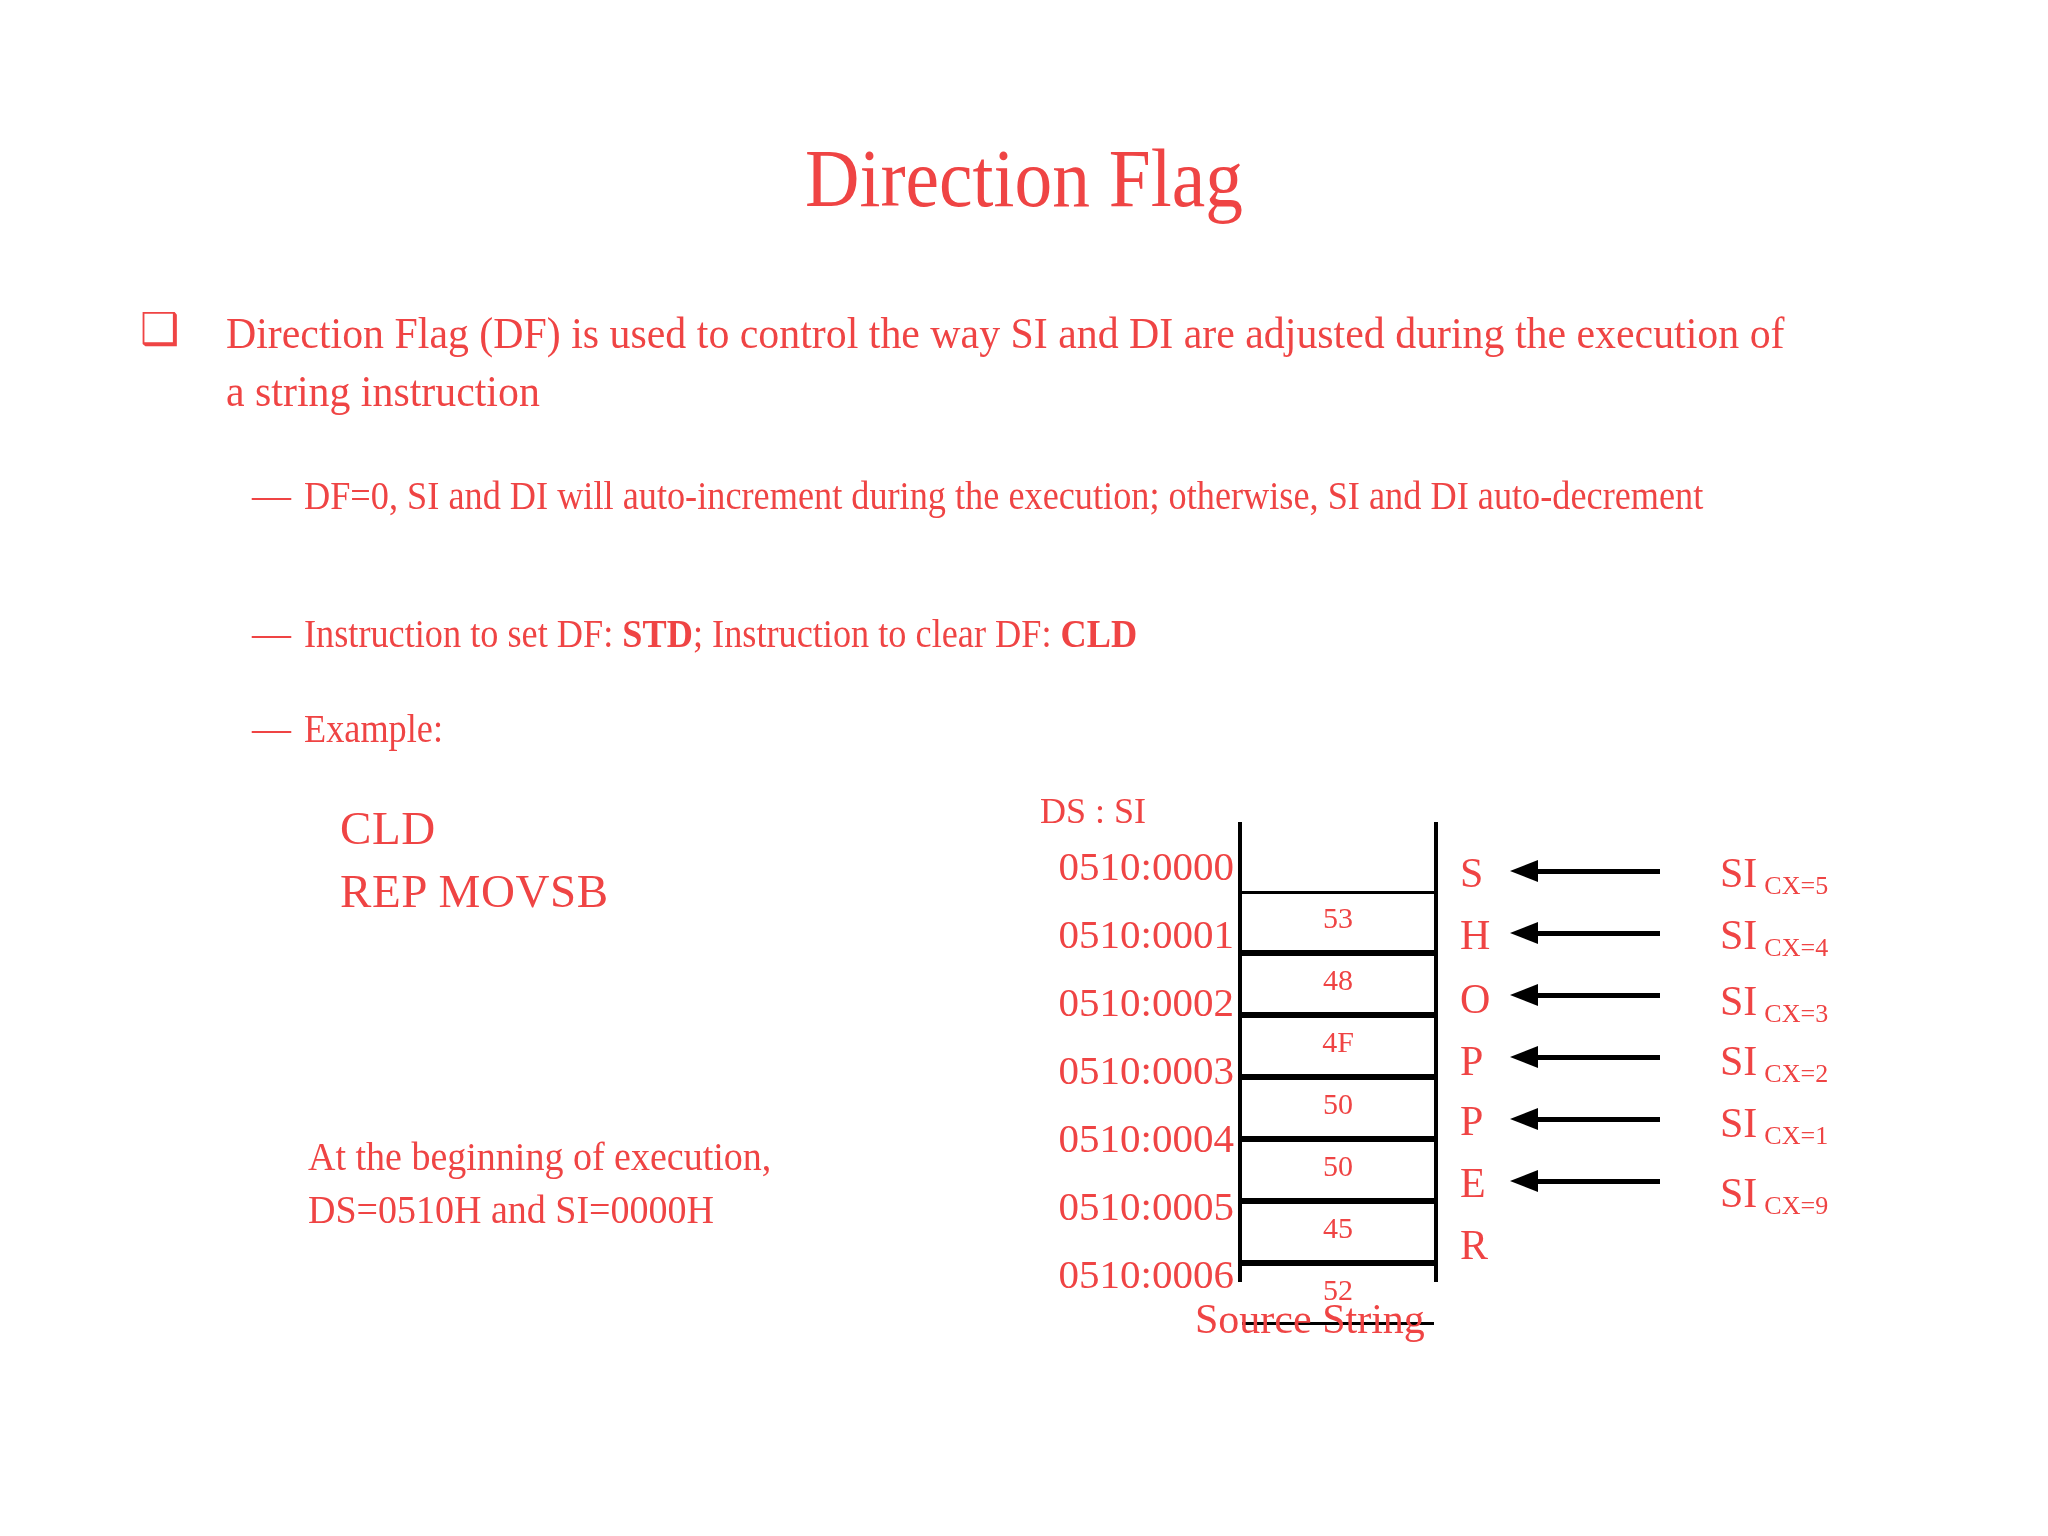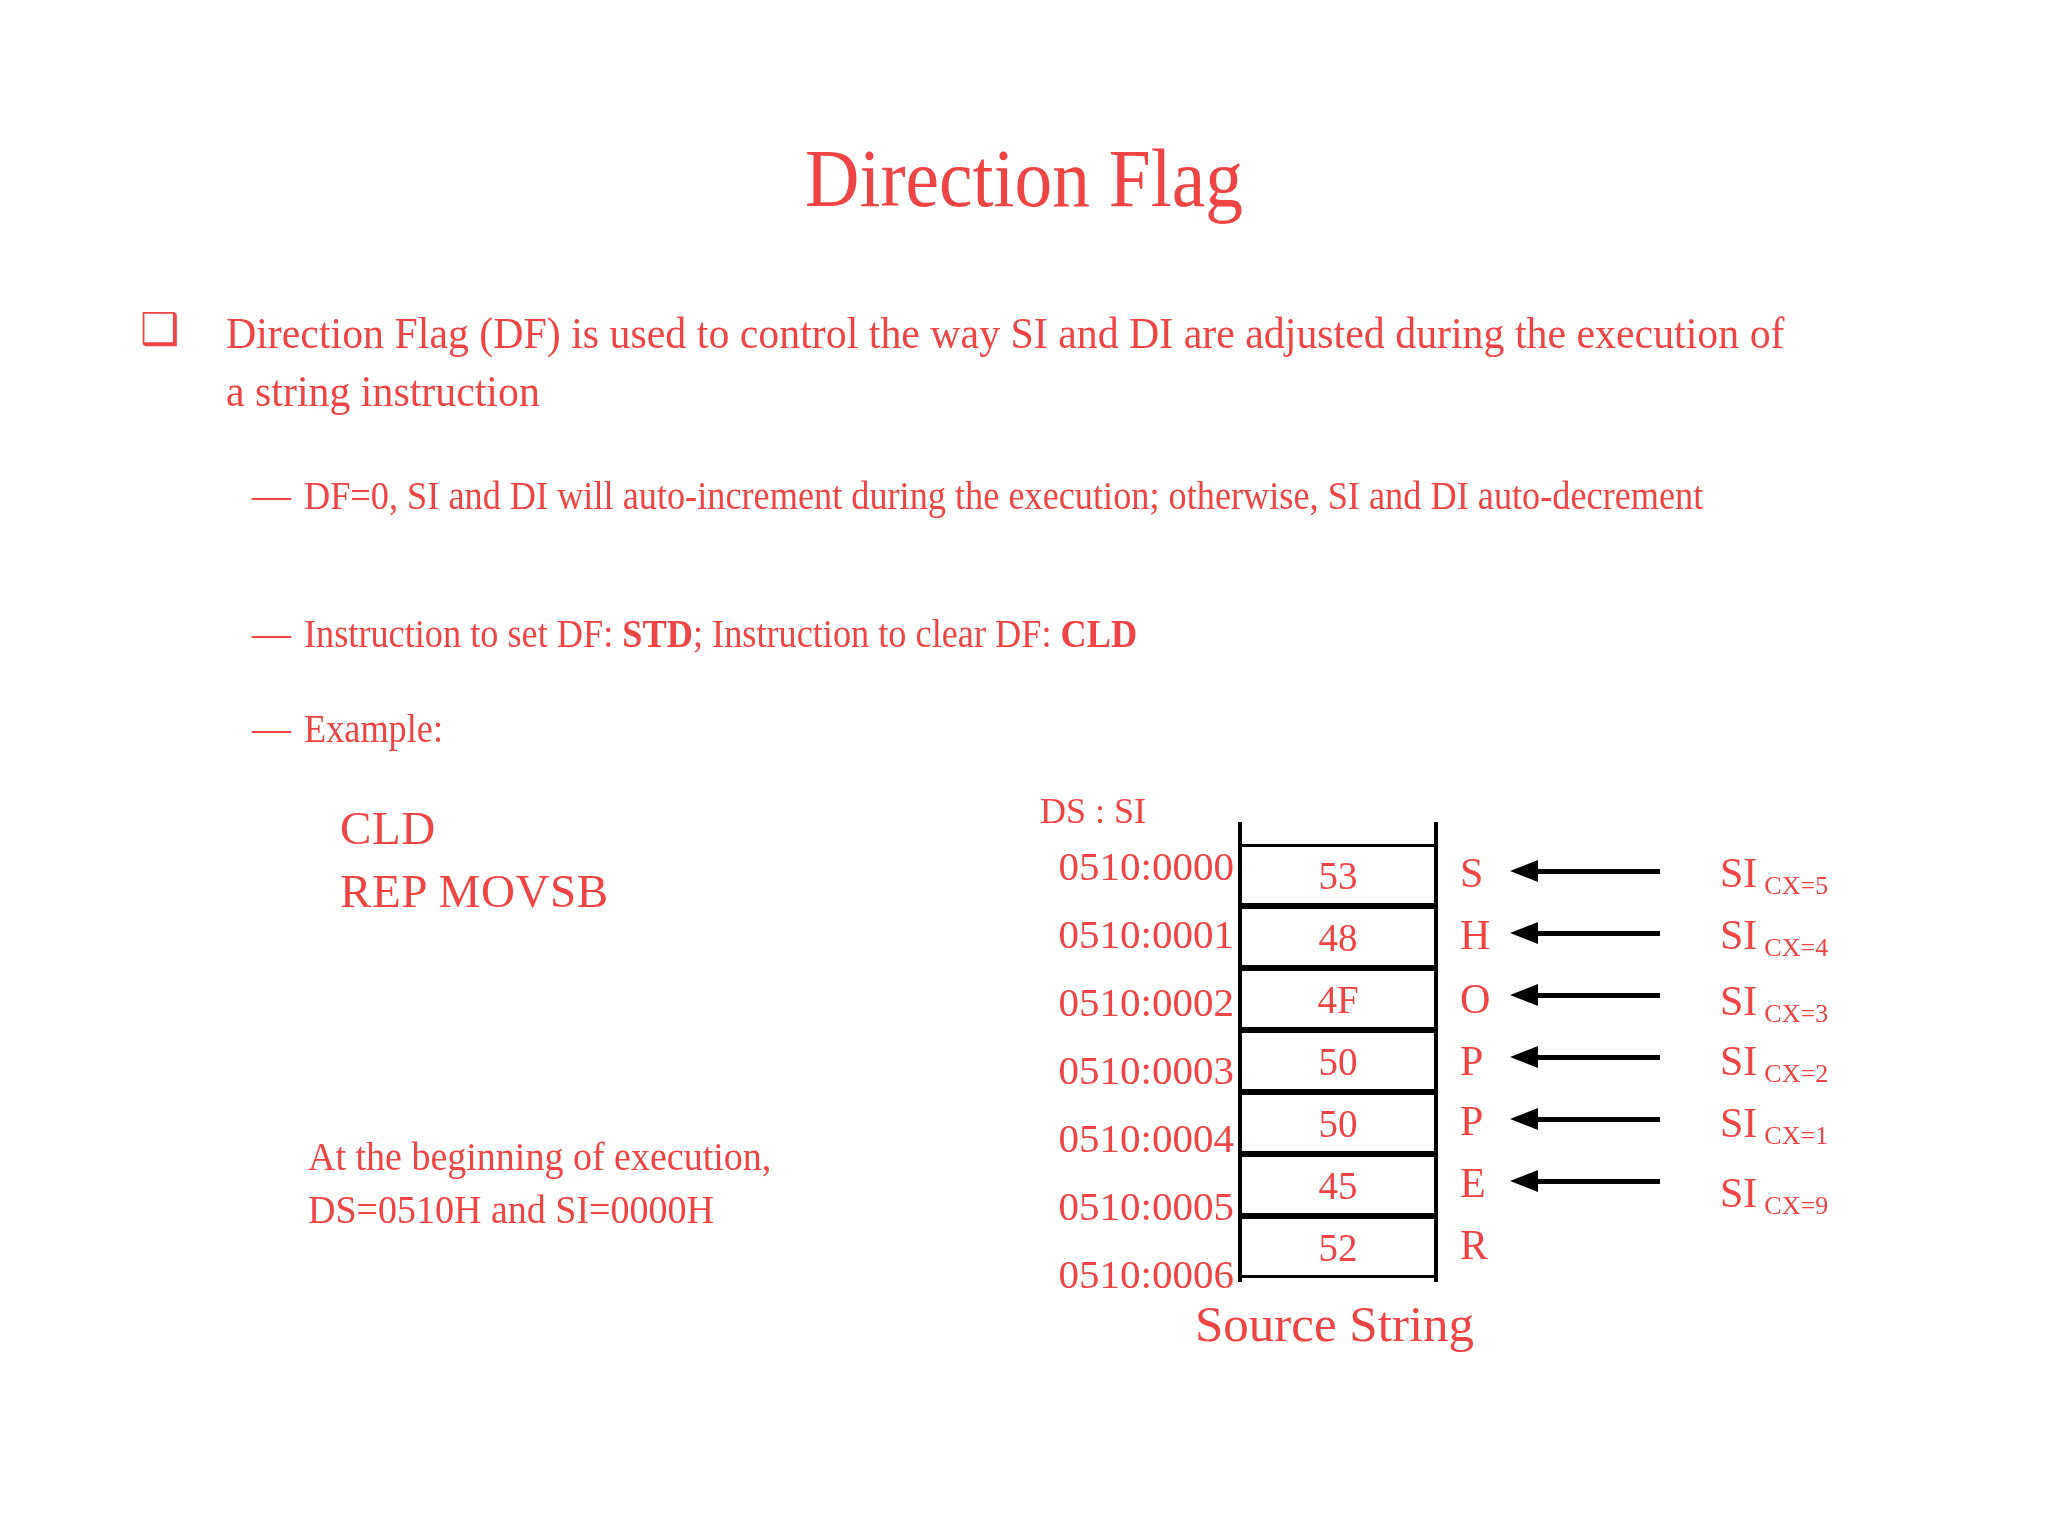--- a/index.html
+++ b/index.html
@@ -138,30 +138,31 @@
   #vline-right { left: 414px;  top: 32px;  height: 460px; }
 
   .cell {
     position: absolute;
     left: 222px;
     width: 192px;
     border-top: 3px solid #000;
     border-bottom: 3px solid #000;
     box-sizing: border-box;
     text-align: center;
-    font-size: 39px;
+    font-size: 30px;
     line-height: 1;
+    margin-top: 47px;
   }
   .cell span { display: block; padding-top: 9px; }
 
   #source-string {
     position: absolute;
     top: 505px;
     left: 175px;
-    font-size: 51px;
+    font-size: 42px;
     white-space: nowrap;
   }
 
   
   .letter {
     position: absolute;
     left: 440px;
     font-size: 42px;
     line-height: 1;
   }

